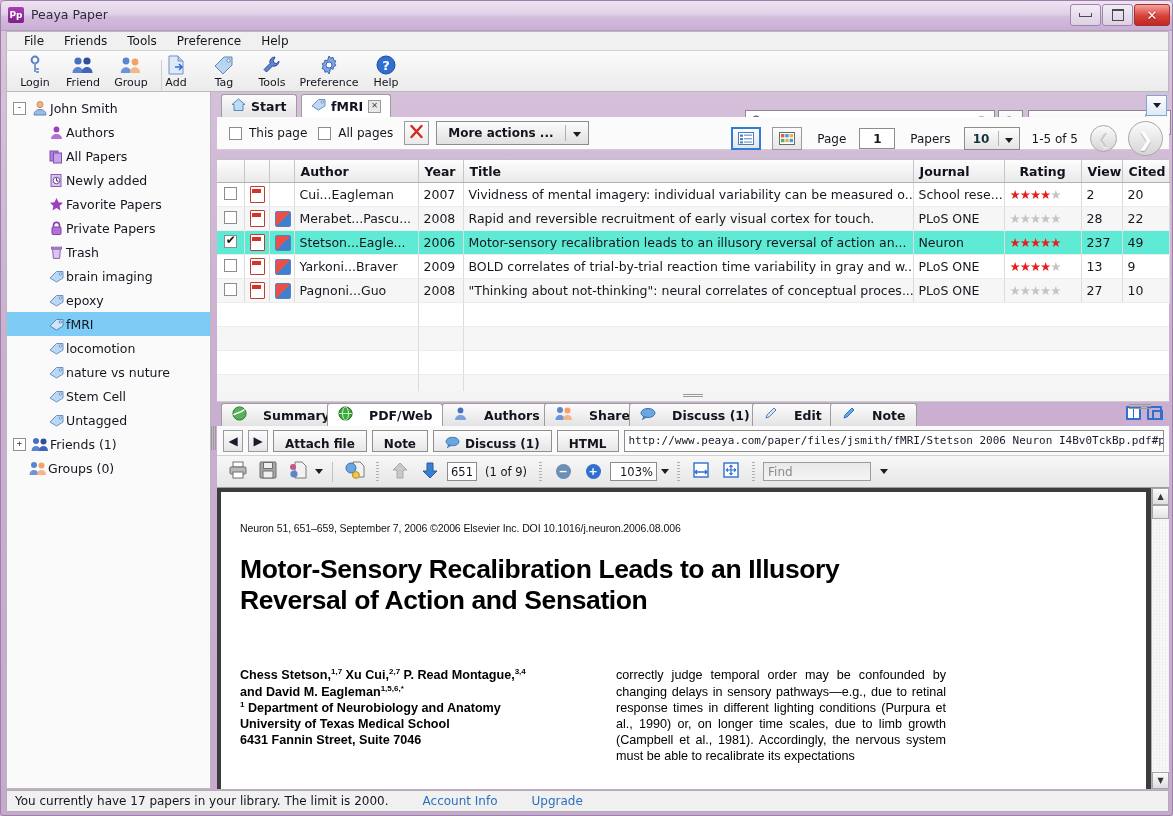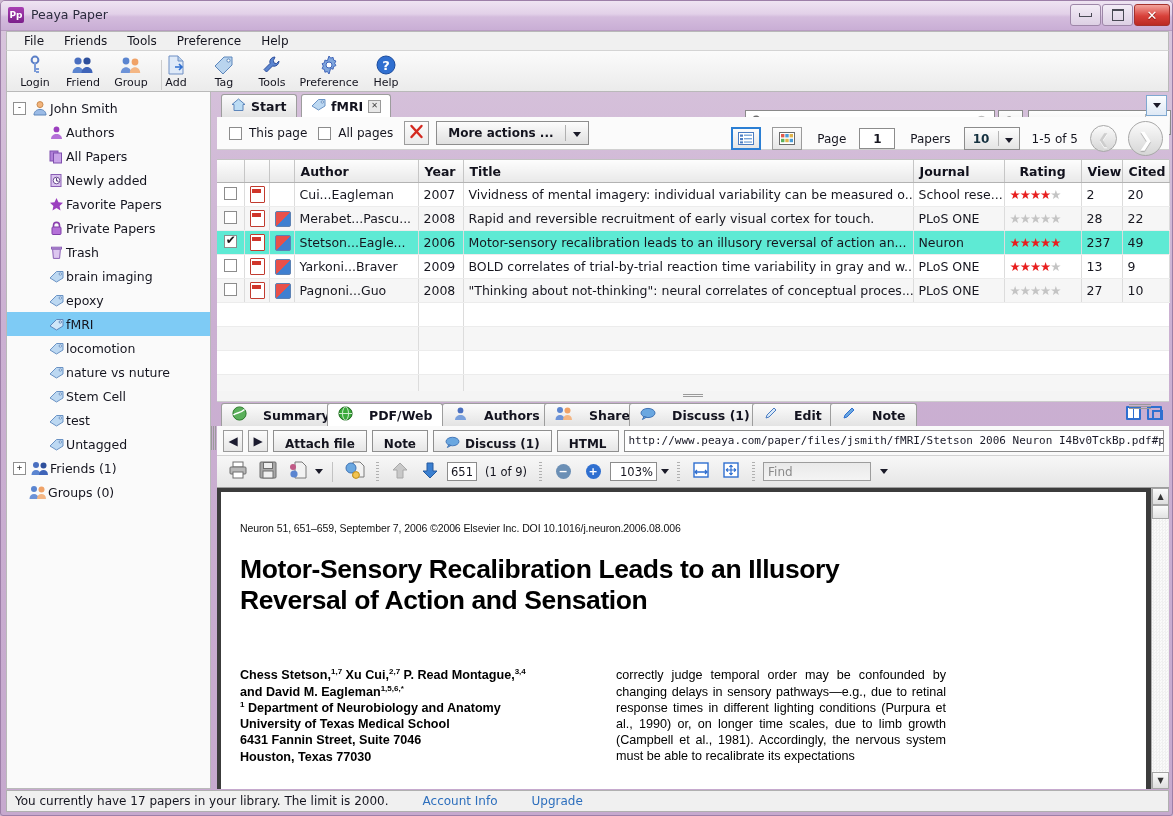--- a/index.html
+++ b/index.html
@@ -621,30 +621,20 @@
     </div>
     <div class="tree-row lvl2">
       <div class="spacer"></div>
       <div class="ic">
         <svg width="15" height="13" viewBox="0 0 15 13">
             <path d="M1 8L7.5 1.5H14v6.5L7.5 12z" fill="#bcd8f2" stroke="#6a92c4"></path>
             <circle cx="11.3" cy="4" r="1.2" fill="#fff" stroke="#6a92c4"></circle>
           </svg>
       </div>
       <span>Stem Cell</span>
-    </div>
-    <div class="tree-row lvl2">
-      <div class="spacer"></div>
-      <div class="ic">
-        <svg width="15" height="13" viewBox="0 0 15 13">
-            <path d="M1 8L7.5 1.5H14v6.5L7.5 12z" fill="#bcd8f2" stroke="#6a92c4"></path>
-            <circle cx="11.3" cy="4" r="1.2" fill="#fff" stroke="#6a92c4"></circle>
-          </svg>
-      </div>
-      <span>test</span>
     </div>
     <div class="tree-row lvl2">
       <div class="spacer"></div>
       <div class="ic">
         <svg width="15" height="13" viewBox="0 0 15 13">
             <path d="M1 8L7.5 1.5H14v6.5L7.5 12z" fill="#bcd8f2" stroke="#6a92c4"></path>
             <circle cx="11.3" cy="4" r="1.2" fill="#fff" stroke="#6a92c4"></circle>
           </svg>
       </div>
       <span>Untagged</span>
@@ -1082,21 +1072,20 @@
               <span>Chess Stetson,</span><sup>1,7</sup><span> Xu Cui,</span><sup>2,7</sup><span> P. Read Montague,</span><sup>3,4</sup>
             </div>
             <div>
               <span>and David M. Eagleman</span><sup>1,5,6,*</sup>
             </div>
             <div>
               <sup>1</sup><span> Department of Neurobiology and Anatomy</span>
             </div>
             <div>University of Texas Medical School</div>
             <div>6431 Fannin Street, Suite 7046</div>
-            <div>Houston, Texas 77030</div>
           </div>
           <div class="pdf-col" style="text-align:justify">correctly judge temporal order may be confounded by changing delays in sensory pathways—e.g., due to retinal response times in different lighting conditions (Purpura et al., 1990) or, on longer time scales, due to limb growth (Campbell et al., 1981). Accordingly, the nervous system must be able to recalibrate its expectations</div>
         </div>
       </div>
       <div class="vscroll">
         <div class="vsbtn">
             <span style="font-size:8px;color:#333">▲</span>
           </div>
         <div class="vsthumb"></div>
         <div class="vsbtn" style="position:absolute;bottom:0;">

